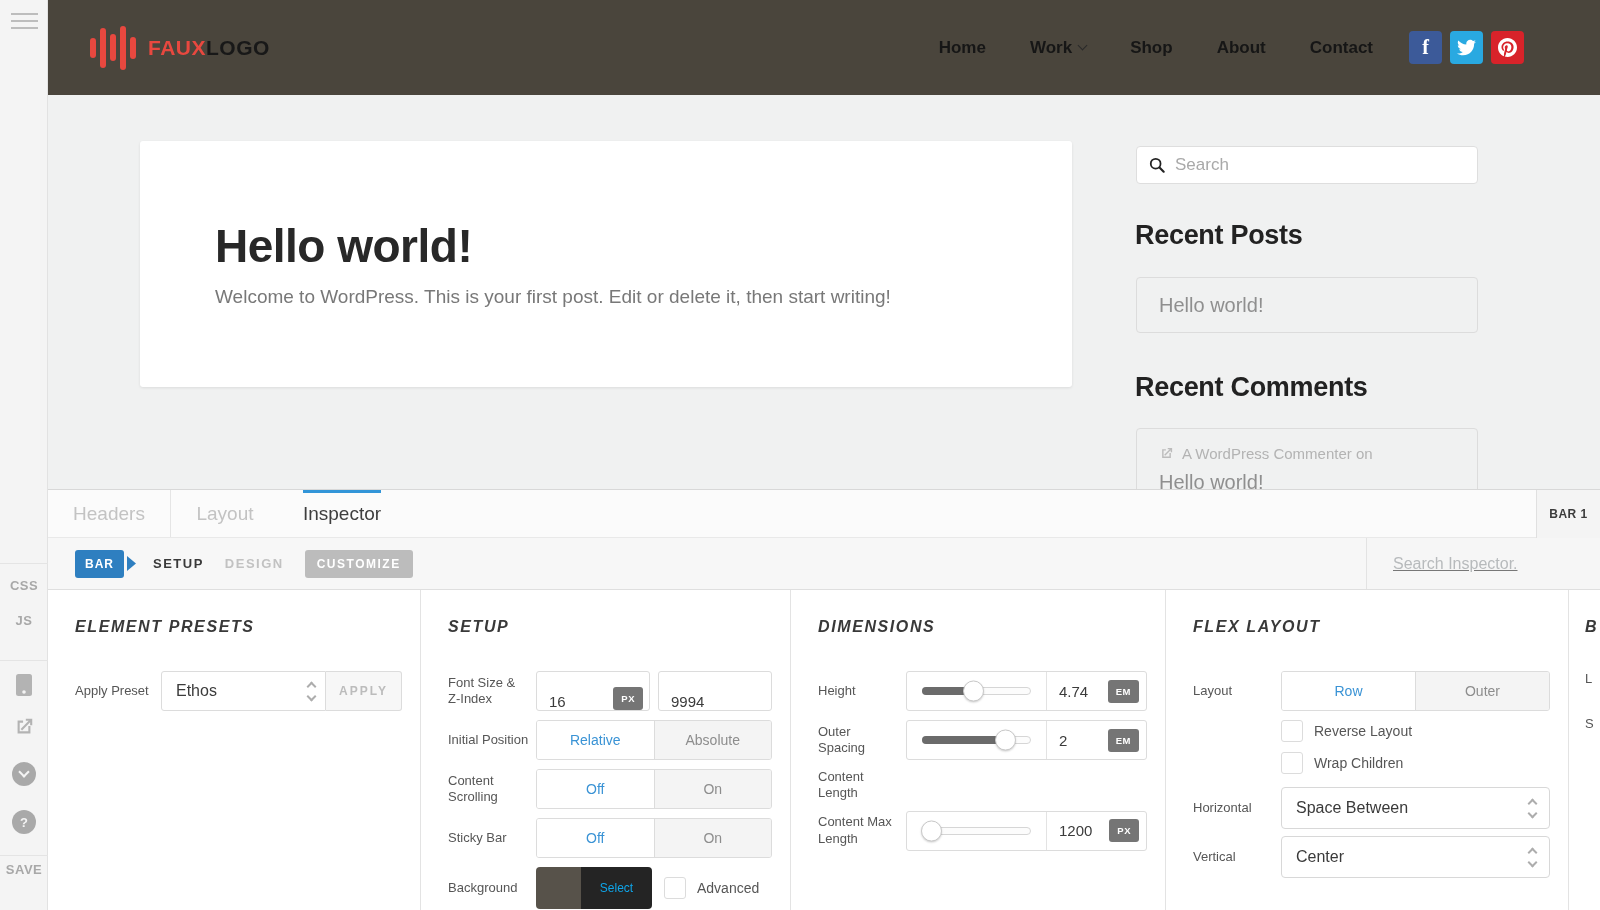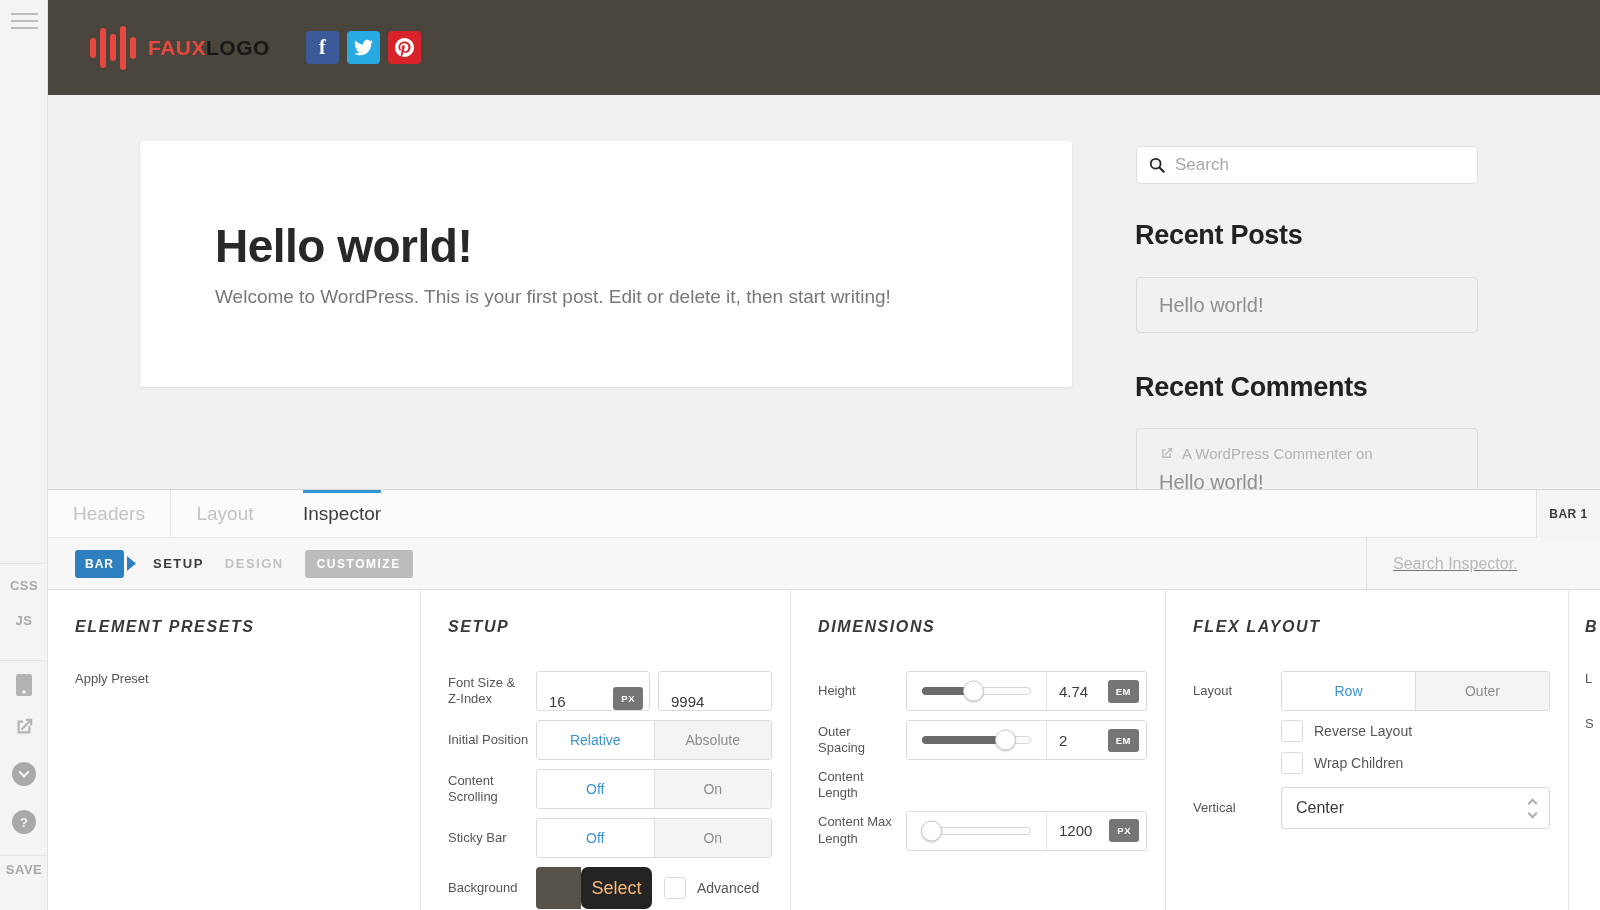--- a/index.html
+++ b/index.html
@@ -93,21 +93,21 @@
   .preset-select .sel-text { flex:1; font-size:16px; color:#3b3b3b; }
   .apply-btn { width:76px; height:40px; border:1px solid #dcdcdc; border-left:none; border-radius:0 3px 3px 0; background:#f7f7f7; color:#bcbcbc; font-size:12px; font-weight:bold; letter-spacing:2px; display:flex; align-items:center; justify-content:center; cursor:pointer; }
 
   .stepper { display:flex; flex-direction:column; align-items:center; gap:3px; flex-shrink:0; }
   .stepper i { display:block; width:7px; height:7px; border-style:solid; border-color:#adadad; }
   .stepper .up { border-width:2px 0 0 2px; transform:rotate(45deg); }
   .stepper .dn { border-width:0 2px 2px 0; transform:rotate(45deg); }
 
   .bg-btn { width:116px; height:42px; border-radius:4px; overflow:hidden; display:flex; cursor:pointer; flex-shrink:0; }
   .bg-swatch { width:45px; }
-  .bg-select { flex:1; background:#242424; color:#fdba74; font-size:18px; display:flex; align-items:center; justify-content:center;border-radius:7px; }
+  .bg-select { flex:1; background:#242424; color:#0ea5e9; font-size:12px; display:flex; align-items:center; justify-content:center; }
   .checkbox { width:22px; height:22px; background:#fff; border:1px solid #dcdcdc; border-radius:3px; cursor:pointer; flex-shrink:0; }
   .check-label { font-size:14px; color:#565656; margin-left:11px; }
 
   .slider-box { flex:1; height:40px; border:1px solid #dcdcdc; border-radius:3px; background:#fff; display:flex; }
   .slider-cell { flex:1.35; border-right:1px solid #e3e3e3; display:flex; align-items:center; padding:0 15px; }
   .track { position:relative; flex:1; height:8px; background:#fcfcfc; border:1px solid #d6d6d6; border-radius:4px; }
   .track-fill { position:absolute; left:-1px; top:-1px; height:8px; background:#6b6b6b; border-radius:4px; }
   .knob { position:absolute; top:50%; transform:translateY(-50%); width:21px; height:21px; background:#fff; border:1px solid #c9c9c9; border-radius:50%; box-shadow:0 1px 2px rgba(0,0,0,.18); cursor:pointer; }
   .val-cell { width:99px; flex-shrink:0; display:flex; align-items:center; padding:0 7px 0 12px; }
   .val-cell .val { flex:1; font-size:15px; color:#3b3b3b; }
@@ -168,20 +168,38 @@
       <div class="logo">
         <span class="logo-bars">
           <i style="height:20px"></i>
             <i style="height:40px"></i>
             <i style="height:27px"></i>
             <i style="height:44px"></i>
             <i style="height:22px"></i>
         </span>
         <span class="logo-text"><span class="fx">FAUX</span><span class="lg">LOGO</span></span>
       </div>
+      <nav class="site-nav">
+        <span class="nav-item">
+            <span>Home</span>
+          </span>
+        <span class="nav-item">
+            <span>Work</span>
+            <i class="nav-caret"></i>
+          </span>
+        <span class="nav-item">
+            <span>Shop</span>
+          </span>
+        <span class="nav-item">
+            <span>About</span>
+          </span>
+        <span class="nav-item">
+            <span>Contact</span>
+          </span>
+      </nav>
       <div class="social">
         <span class="social-btn" style="background-color: rgb(60, 90, 153);">
             <span class="fb-glyph">f</span>
           </span>
         <span class="social-btn" style="background-color: rgb(41, 169, 225);">
           <svg width="19" height="19" viewBox="0 0 24 24">
               <path fill="#fff" d="M23.9 4.6c-.9.4-1.8.7-2.8.8 1-.6 1.8-1.6 2.2-2.7-1 .6-2 1-3.1 1.2-.9-1-2.2-1.6-3.6-1.6-2.7 0-4.9 2.2-4.9 4.9 0 .4 0 .8.1 1.1-4.1-.2-7.7-2.2-10.1-5.1-.4.7-.7 1.6-.7 2.5 0 1.7.9 3.2 2.2 4.1-.8 0-1.6-.2-2.2-.6v.1c0 2.4 1.7 4.4 3.9 4.8-.4.1-.8.2-1.3.2-.3 0-.6 0-.9-.1.6 2 2.4 3.4 4.6 3.4-1.7 1.3-3.8 2.1-6.1 2.1-.4 0-.8 0-1.2-.1 2.2 1.4 4.8 2.2 7.6 2.2 9.1 0 14-7.5 14-14v-.6c1-.7 1.8-1.6 2.5-2.6z"></path>
             </svg>
         </span>
         <span class="social-btn" style="background-color: rgb(216, 35, 42);">
@@ -254,20 +272,30 @@
         <input placeholder="Search Inspector." style="">
       </div>
     </div>
 
     <div class="panels">
 
       <div class="panel p1">
         <div class="panel-title">ELEMENT PRESETS</div>
         <div class="p-row">
           <div class="p-label" style="width:86px">Apply Preset</div>
+          <div class="p-control">
+            <div class="preset-select">
+              <span class="sel-text">Ethos</span>
+              <span class="stepper">
+                  <i class="up"></i>
+                  <i class="dn"></i>
+                </span>
+            </div>
+            <div class="apply-btn">APPLY</div>
+          </div>
         </div>
       </div>
 
       <div class="panel p2">
         <div class="panel-title">SETUP</div>
 
         <div class="p-row">
           <div class="p-label">Font Size &amp; Z-Index</div>
           <div class="p-control">
             <div class="num-input">
@@ -401,20 +429,32 @@
 
         <div class="flex-check-row">
           <span class="checkbox"></span>
           <span class="check-label">Reverse Layout</span>
         </div>
         <div class="flex-check-row" style="margin-bottom:13px">
           <span class="checkbox"></span>
           <span class="check-label">Wrap Children</span>
         </div>
 
+        <div class="p-row selrow">
+          <div class="p-label">Horizontal</div>
+          <div class="p-control">
+            <div class="select-box">
+              <span class="sel-text">Space Between</span>
+              <span class="stepper">
+                  <i class="up"></i>
+                  <i class="dn"></i>
+                </span>
+            </div>
+          </div>
+        </div>
 
         <div class="p-row selrow">
           <div class="p-label">Vertical</div>
           <div class="p-control">
             <div class="select-box">
               <span class="sel-text">Center</span>
               <span class="stepper">
                   <i class="up"></i>
                   <i class="dn"></i>
                 </span>

